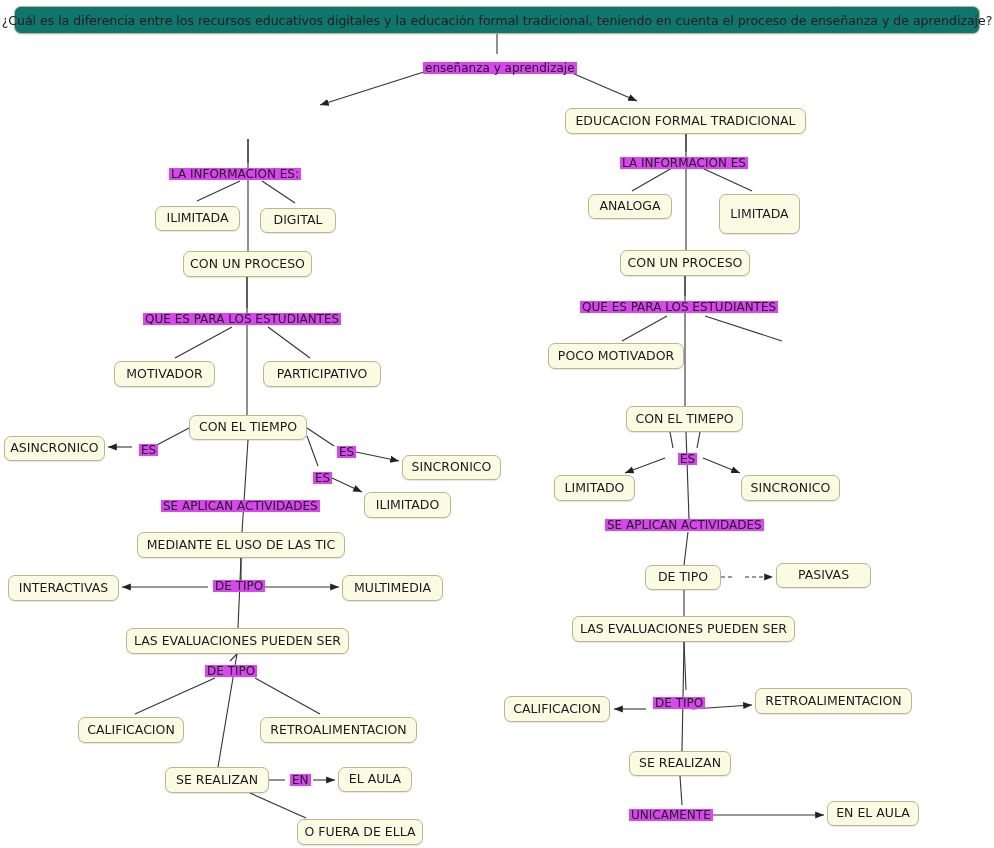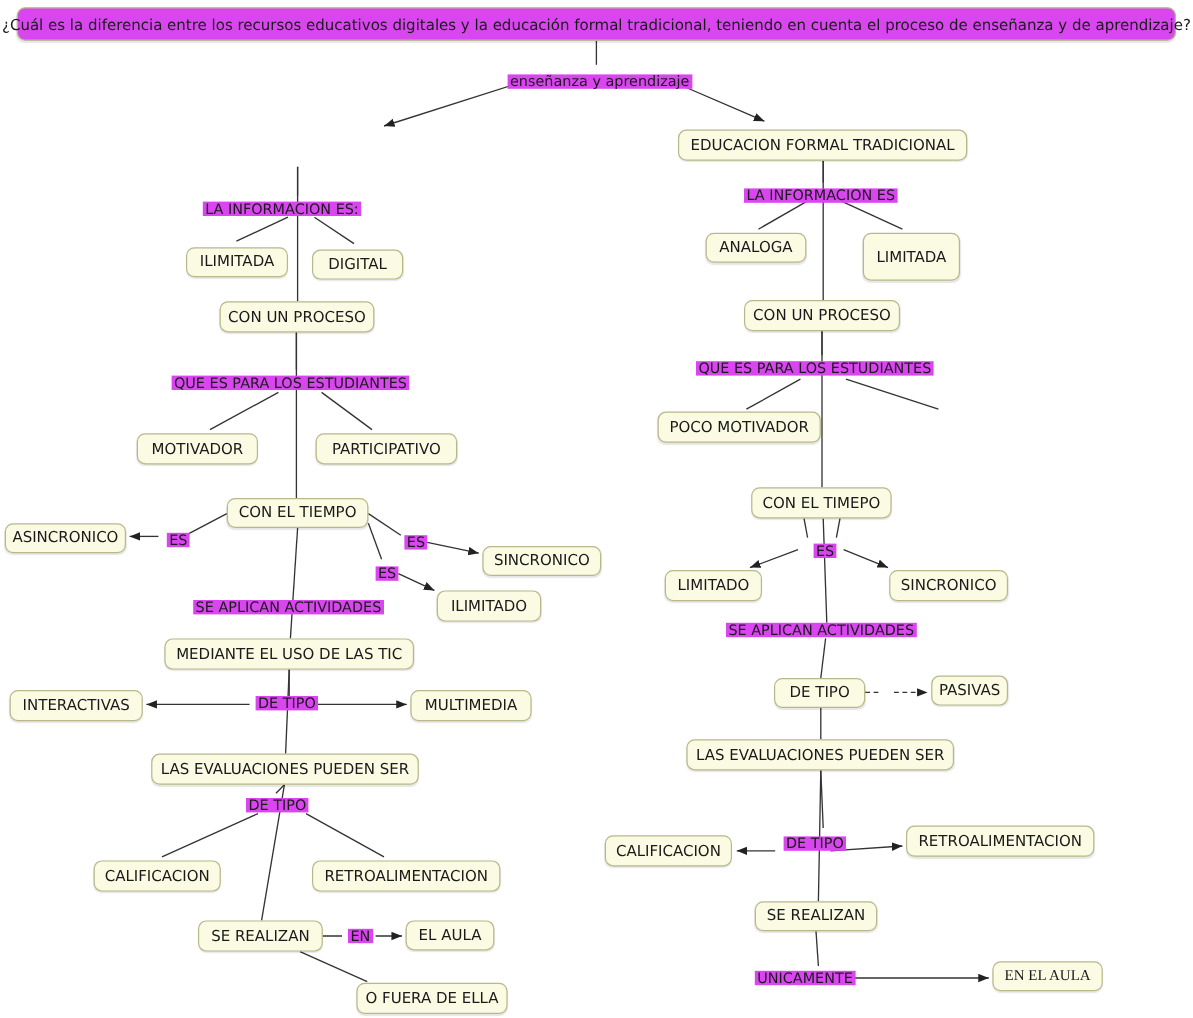--- a/index.html
+++ b/index.html
@@ -37,21 +37,21 @@
     display: flex;
     align-items: center;
     justify-content: center;
     white-space: nowrap;
     padding: 0 10px;
     box-shadow: 0 1px 1px rgba(0,0,0,0.10);
   }
   .question {
     position: absolute;
     box-sizing: border-box;
-    background: #d946ef;
+    background: #0f766e;
     border: 1px solid #b8b88a;
     border-radius: 7px;
     color: #1a1a1a;
     font-size: 12.5px;
     display: flex;
     align-items: center;
     justify-content: center;
     white-space: nowrap;
     box-shadow: 0 1px 1px rgba(0,0,0,0.10);
   }
@@ -179,20 +179,20 @@
 
   <div class="node" style="left:565px; top:108px; width:241px; height:26px;">EDUCACION FORMAL TRADICIONAL</div>
   <div class="node" style="left:588px; top:194px; width:84px; height:25px;">ANALOGA</div>
   <div class="node" style="left:719px; top:194px; width:81px; height:40px;">LIMITADA</div>
   <div class="node" style="left:620px; top:250px; width:130px; height:26px;">CON UN PROCESO</div>
   <div class="node" style="left:548px; top:343px; width:136px; height:26px;">POCO MOTIVADOR</div>
   <div class="node" style="left:626px; top:406px; width:117px; height:26px;">CON EL TIMEPO</div>
   <div class="node" style="left:554px; top:475px; width:81px; height:26px;">LIMITADO</div>
   <div class="node" style="left:741px; top:475px; width:99px; height:26px;">SINCRONICO</div>
   <div class="node" style="left:645px; top:565px; width:76px; height:25px;">DE TIPO</div>
-  <div class="node" style="left:776px; top:563px; width:64px; height:25px;">PASIVAS</div>
+  <div class="node" style="left:776px; top:563px; width:95px; height:25px;">PASIVAS</div>
   <div class="node" style="left:572px; top:616px; width:223px; height:26px;">LAS EVALUACIONES PUEDEN SER</div>
   <div class="node" style="left:504px; top:696px; width:106px; height:26px;">CALIFICACION</div>
   <div class="node" style="left:755px; top:688px; width:157px; height:26px;">RETROALIMENTACION</div>
   <div class="node" style="left:629px; top:751px; width:102px; height:25px;">SE REALIZAN</div>
-  <div class="node" style="left:827px; top:801px; width:92px; height:25px;font-family:Liberation Serif, serif;">EN EL AULA</div>
+  <div class="node" style="left:827px; top:801px; width:92px; height:25px;">EN EL AULA</div>
 
 </div>
 
 </body></html>

